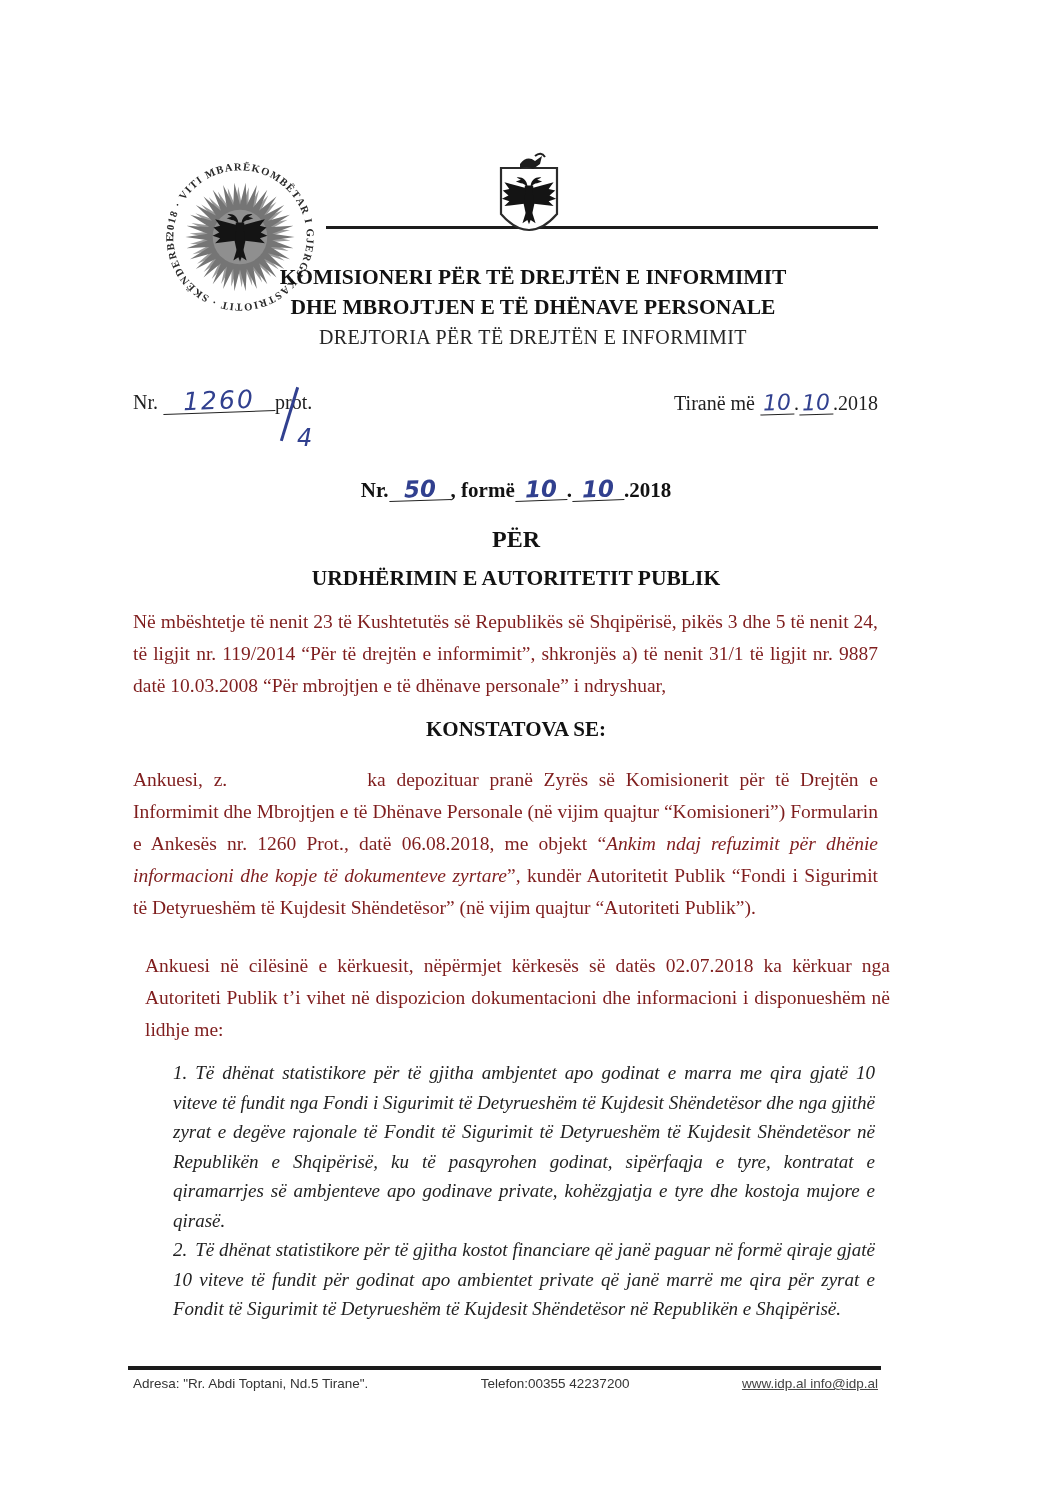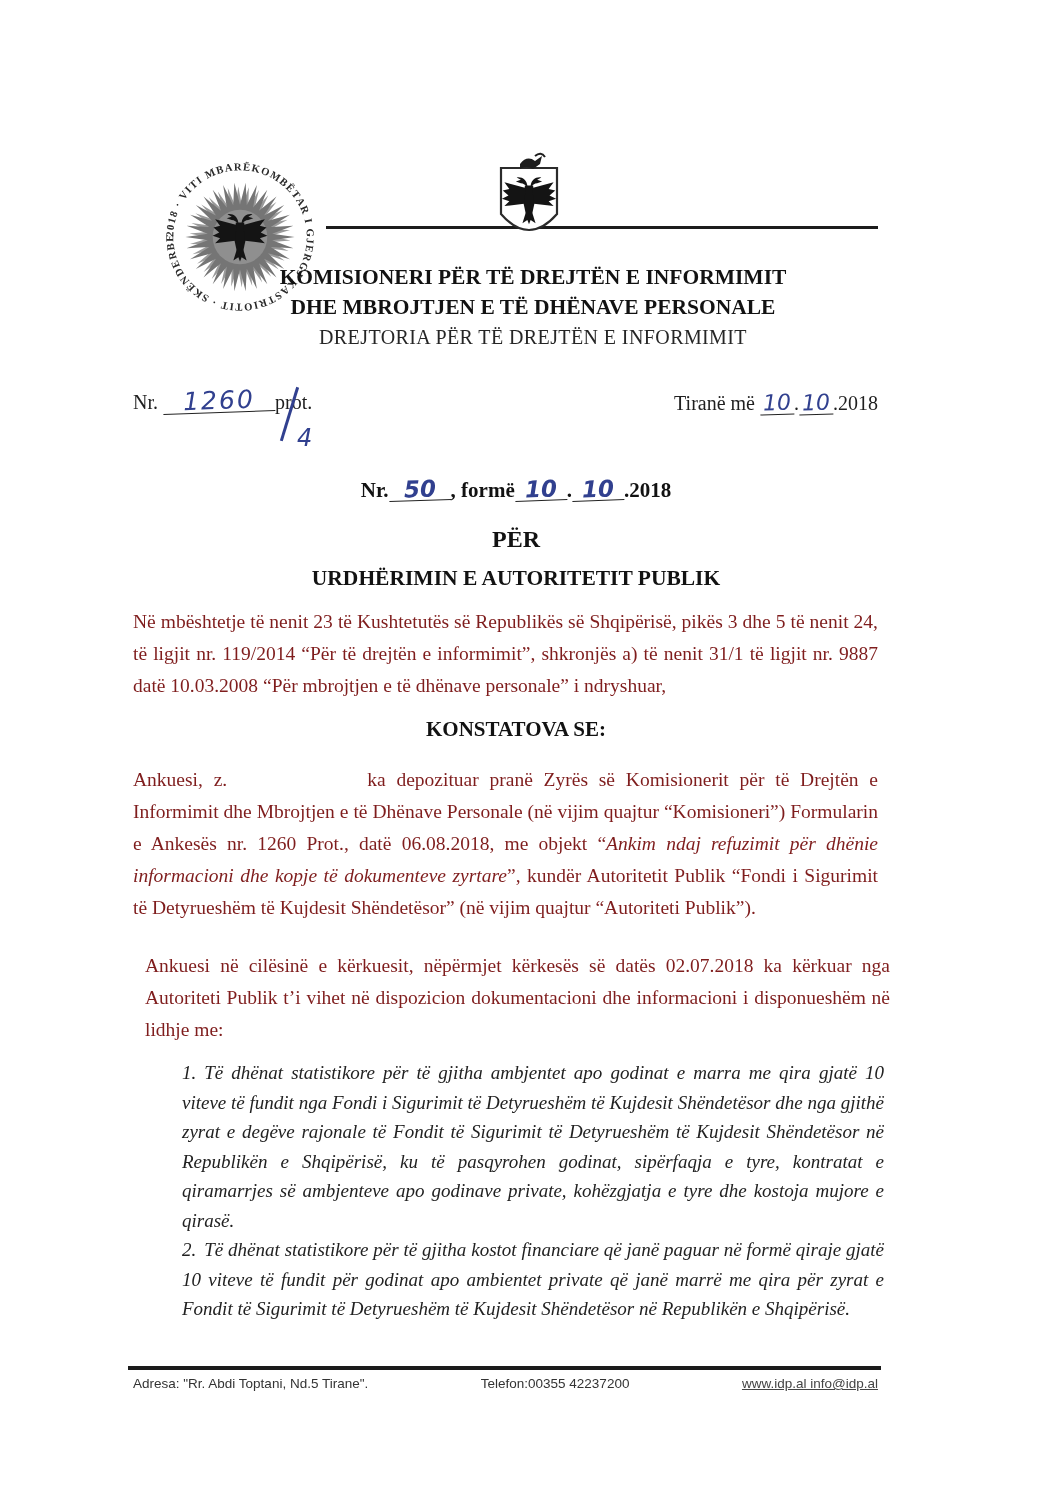--- a/index.html
+++ b/index.html
@@ -63,21 +63,21 @@
     position:absolute; left:133px; width:745px;
     font-size:19.5px; line-height:32px;
     text-align:justify; color:#7f1d1d;
   }
   .para-1 { top:606px; }
   .para-2 { top:764px; }
   .para-3 { top:950px;margin-left:12px; }
   .italic { font-style:italic; }
   .redaction-gap { display:inline-block; width:140px; }
 
-  .list { position:absolute; left:182px; top:1058px; width:702px; }
+  .list { position:absolute; left:173px; top:1058px; width:702px; }
   .list-item {
     font-style:italic; font-size:19px; line-height:29.5px;
     text-align:justify; color:#222;
   }
   .list-item .num { padding-right:8px; }
 
   
   .footer-rule { position:absolute; left:128px; top:1366px; width:753px; height:4px; background:#1b1b1b; }
   .footer-row {
     position:absolute; left:133px; top:1376px; width:745px;

